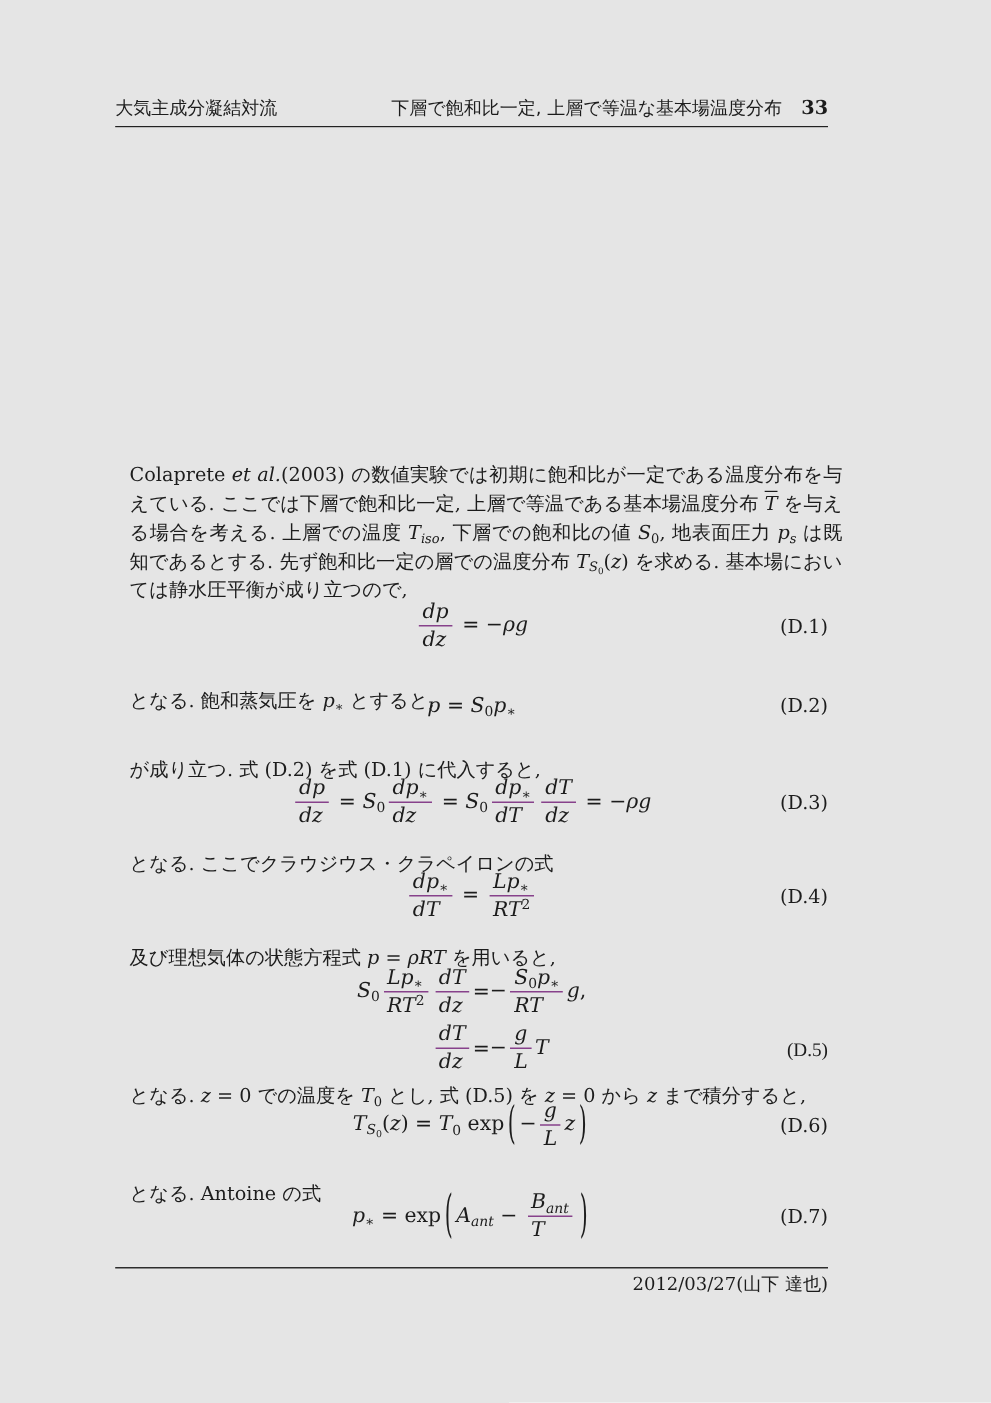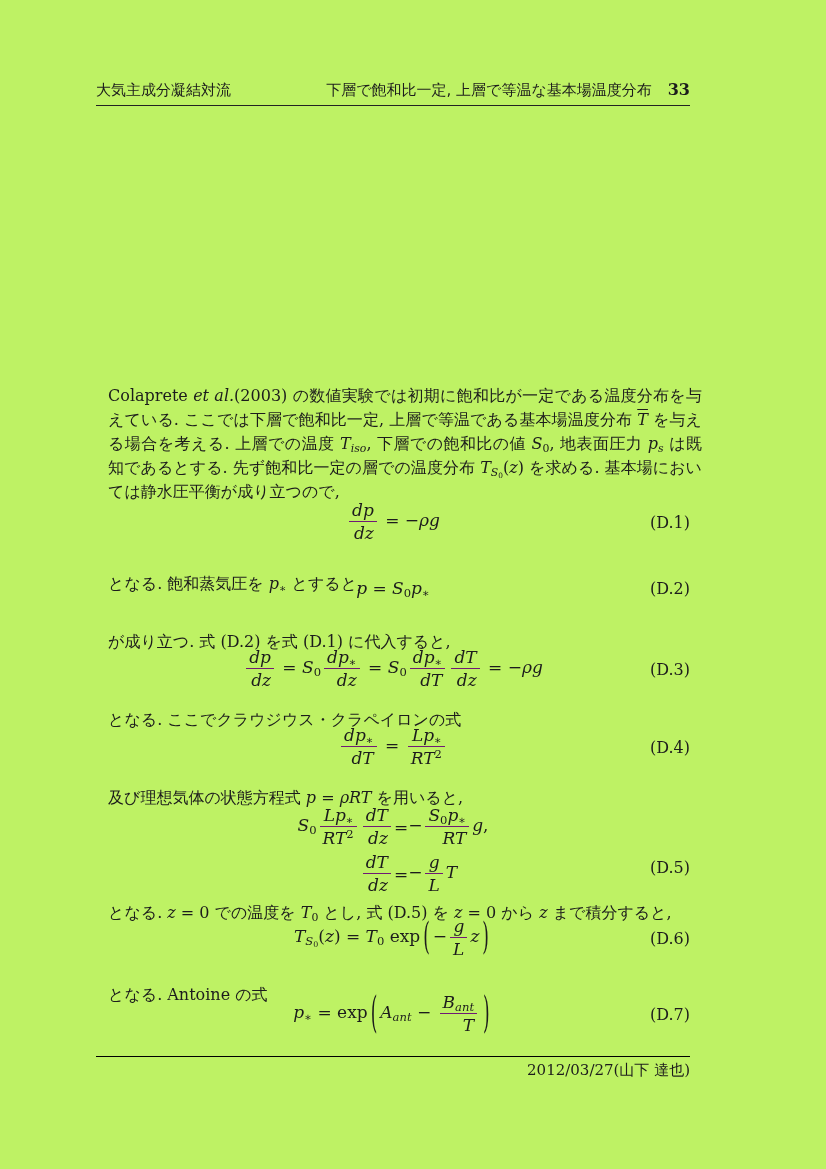--- a/index.html
+++ b/index.html
@@ -1,16 +1,16 @@
 <!DOCTYPE html>
 <html><head>
 <meta charset="utf-8">
 <style>
   html,body{margin:0;padding:0;background:#ffffff;}
-  .page{position:relative;width:826px;height:1169px;background:#bef264;overflow:hidden;
+  .page{position:relative;width:826px;height:1169px;background:#e5e5e5;overflow:hidden;
         font-family:"DejaVu Serif","Liberation Serif",serif;color:#1c1c1c;}
   .abs{position:absolute;}
   .col{left:96px;width:594px;}
 
   
   .running-head{display:flex;align-items:baseline;border-bottom:1.5px solid #222;
                 padding-bottom:5px;font-family:"DejaVu Sans","Liberation Sans",sans-serif;
                 font-size:15px;}
   .rh-left{white-space:nowrap;}
   .rh-spacer{flex:1;}
@@ -25,30 +25,30 @@
 
   
   .para{font-size:16px;line-height:24px;text-align:justify;margin:12px;}
 
   
   .mi{font-style:italic;}
   .ov{text-decoration:overline;}
   sub,sup{line-height:0;}
   sub{font-size:68%;vertical-align:-0.3em;}
   sup{font-size:68%;vertical-align:0.5em;}
-  .frac{display:inline-block;vertical-align:middle;text-align:right;margin:0 3px;}
+  .frac{display:inline-block;vertical-align:middle;text-align:left;margin:0 3px;}
   .frac .num{display:block;padding:0 3px 1px;}
   .frac .den{display:block;border-top:1px solid #701a75;padding:1px 3px 0;}
   .bigp{display:inline-block;margin:0 3px;font-weight:300;}
 
   
   .eq{font-size:17px;}
   .eq-body{display:block;text-align:center;white-space:nowrap;}
   .eq-num{position:absolute;right:0;top:50%;transform:translateY(-50%);font-size:16px;}
-  .eq-num.num-bottom{top:auto;bottom:20px;transform:none;}
+  .eq-num.num-bottom{top:auto;bottom:12px;transform:none;font-family:Liberation Serif, serif;}
   .eq-align{margin:0 auto;border-collapse:collapse;white-space:nowrap;}
   .eq-align td{vertical-align:middle;padding:2px 0;}
   .td-l{text-align:right;}
   .td-m{padding:2px 9px;text-align:center;}
   .td-r{text-align:left;}
 
   
   .footer{border-top:1px solid #000000;padding-top:4px;text-align:right;font-size:15px;}
 </style>
 </head>

